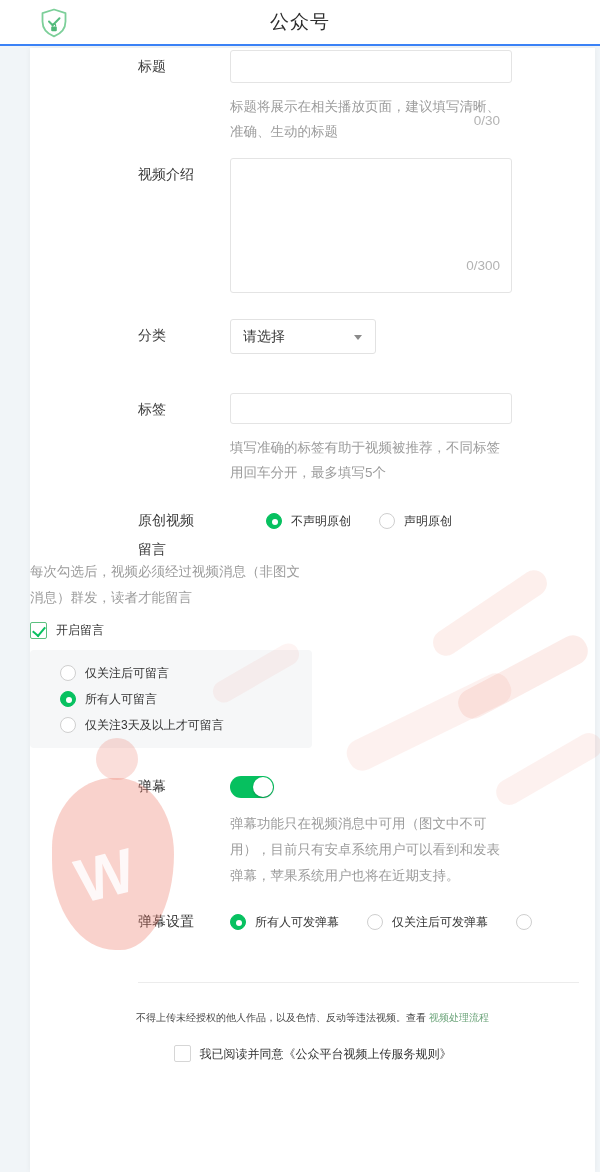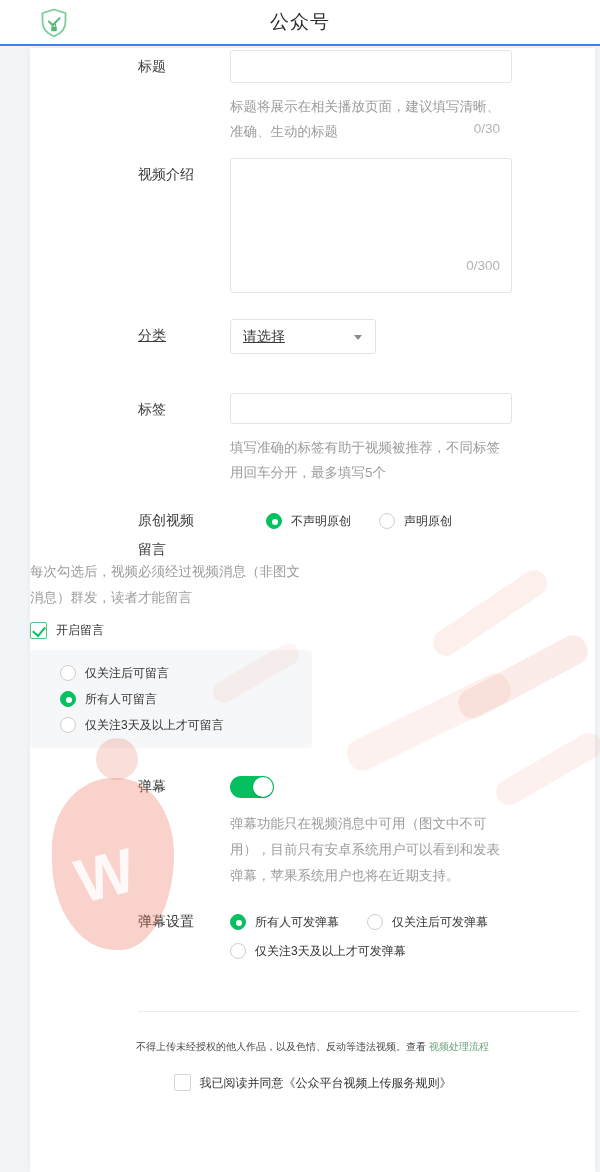--- a/index.html
+++ b/index.html
@@ -156,36 +156,36 @@
   </div>
 </div>
 
 <div class="card">
   <div class="form">
 
     <div class="row mt-title">
       <div class="lbl">标题</div>
       <div class="ctrl">
         <input class="cjk-input" style="height: 33px;" type="text" value="">
-        <span class="counter" style="bottom:8px;">0/30</span>
+        <span class="counter" style="bottom:16px;">0/30</span>
         <div class="help">标题将展示在相关播放页面，建议填写清晰、准确、生动的标题</div>
       </div>
     </div>
 
     <div class="row" style="margin-top:14px;">
       <div class="lbl">视频介绍</div>
       <div class="ctrl">
         <div style="position:relative;">
           <textarea class="cjk-input" style="height: 135px;"></textarea>
           <span class="counter" style="bottom:24px;">0/300</span>
         </div>
       </div>
     </div>
 
-    <div class="row" style="margin-top:22px;text-decoration:underline;">
+    <div class="row" style="margin-top:22px;">
       <div class="lbl">分类</div>
       <div class="ctrl">
         <div class="select">
           <span class="sel-val">请选择</span>
           <span class="caret"></span>
         </div>
       </div>
     </div>
 
     <div class="row" style="margin-top:39px;">
@@ -251,21 +251,20 @@
         <label class="radio">
           <span class="rdot on"></span>
           <span class="rtext">所有人可发弹幕</span>
         </label>
         <label class="radio">
           <span class="rdot"></span>
           <span class="rtext">仅关注后可发弹幕</span>
         </label>
         <label class="radio">
           <span class="rdot"></span>
-          <span class="rtext">仅关注3天及以上才可发弹幕</span>
         </label>
       </div>
     </div>
 
     <div class="divider"></div>
 
     <div class="notice">
       <span>不得上传未经授权的他人作品，以及色情、反动等违法视频。查看 </span><a class="link">视频处理流程</a>
     </div>
 

